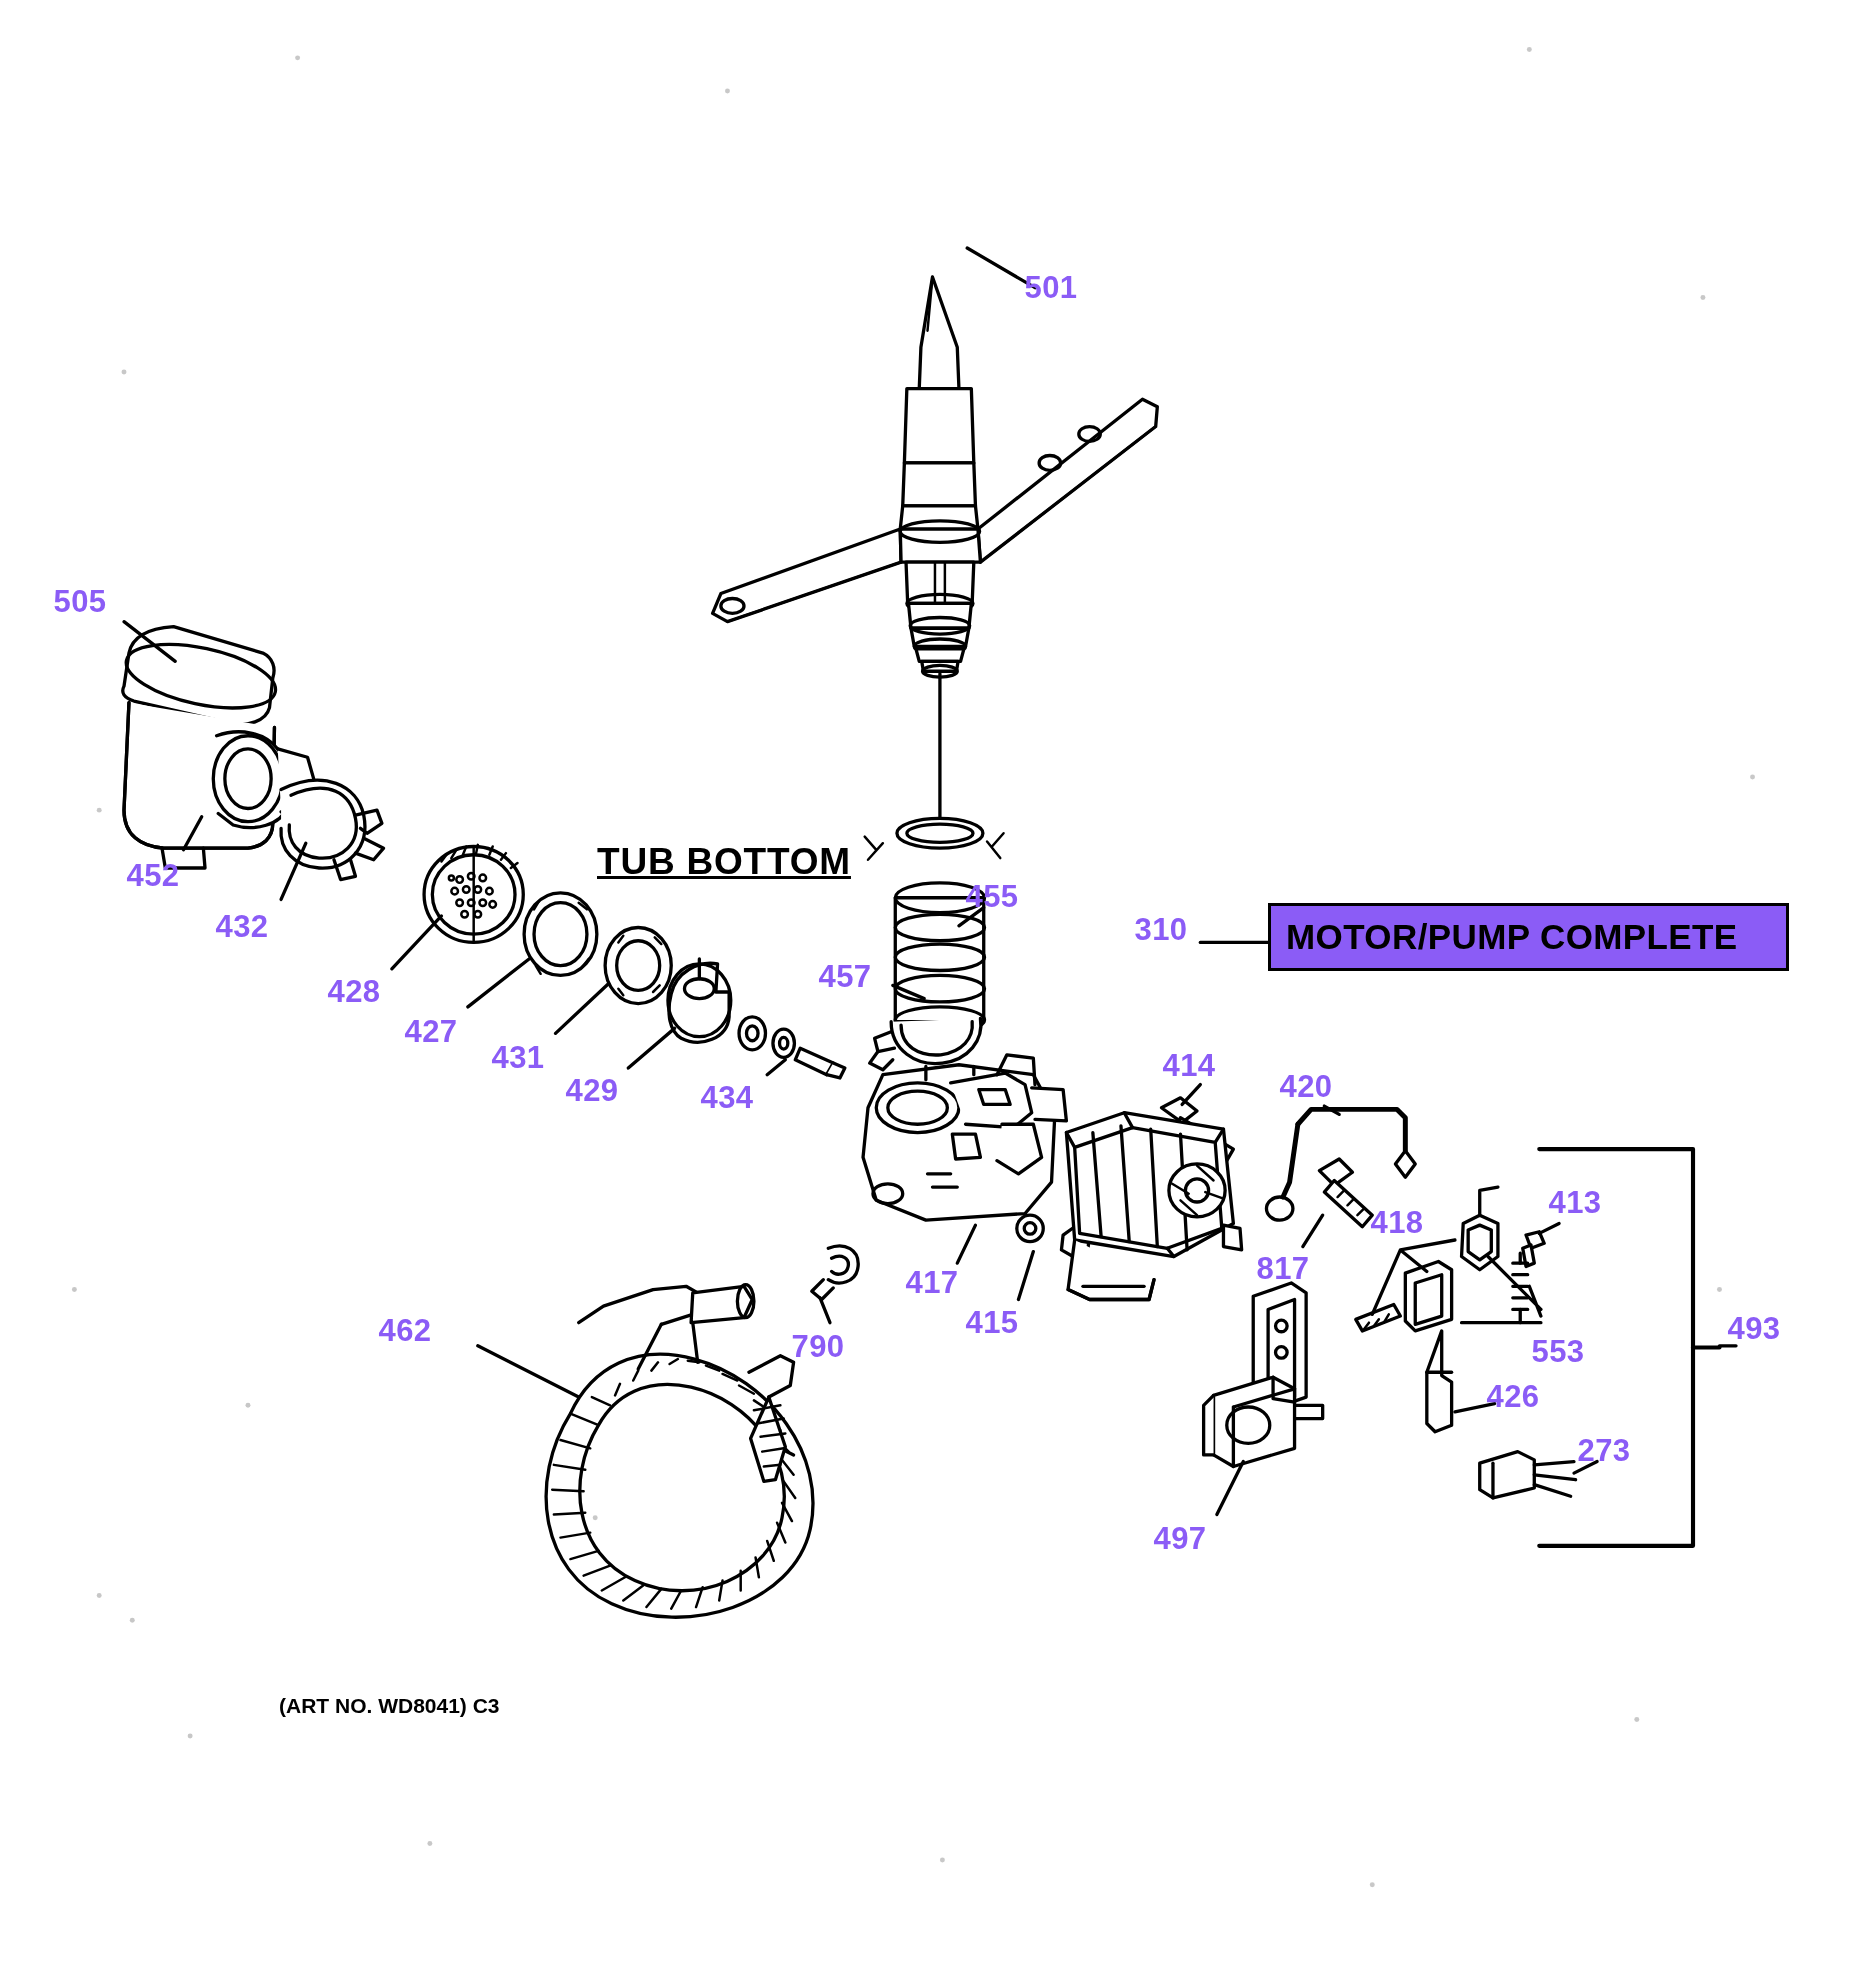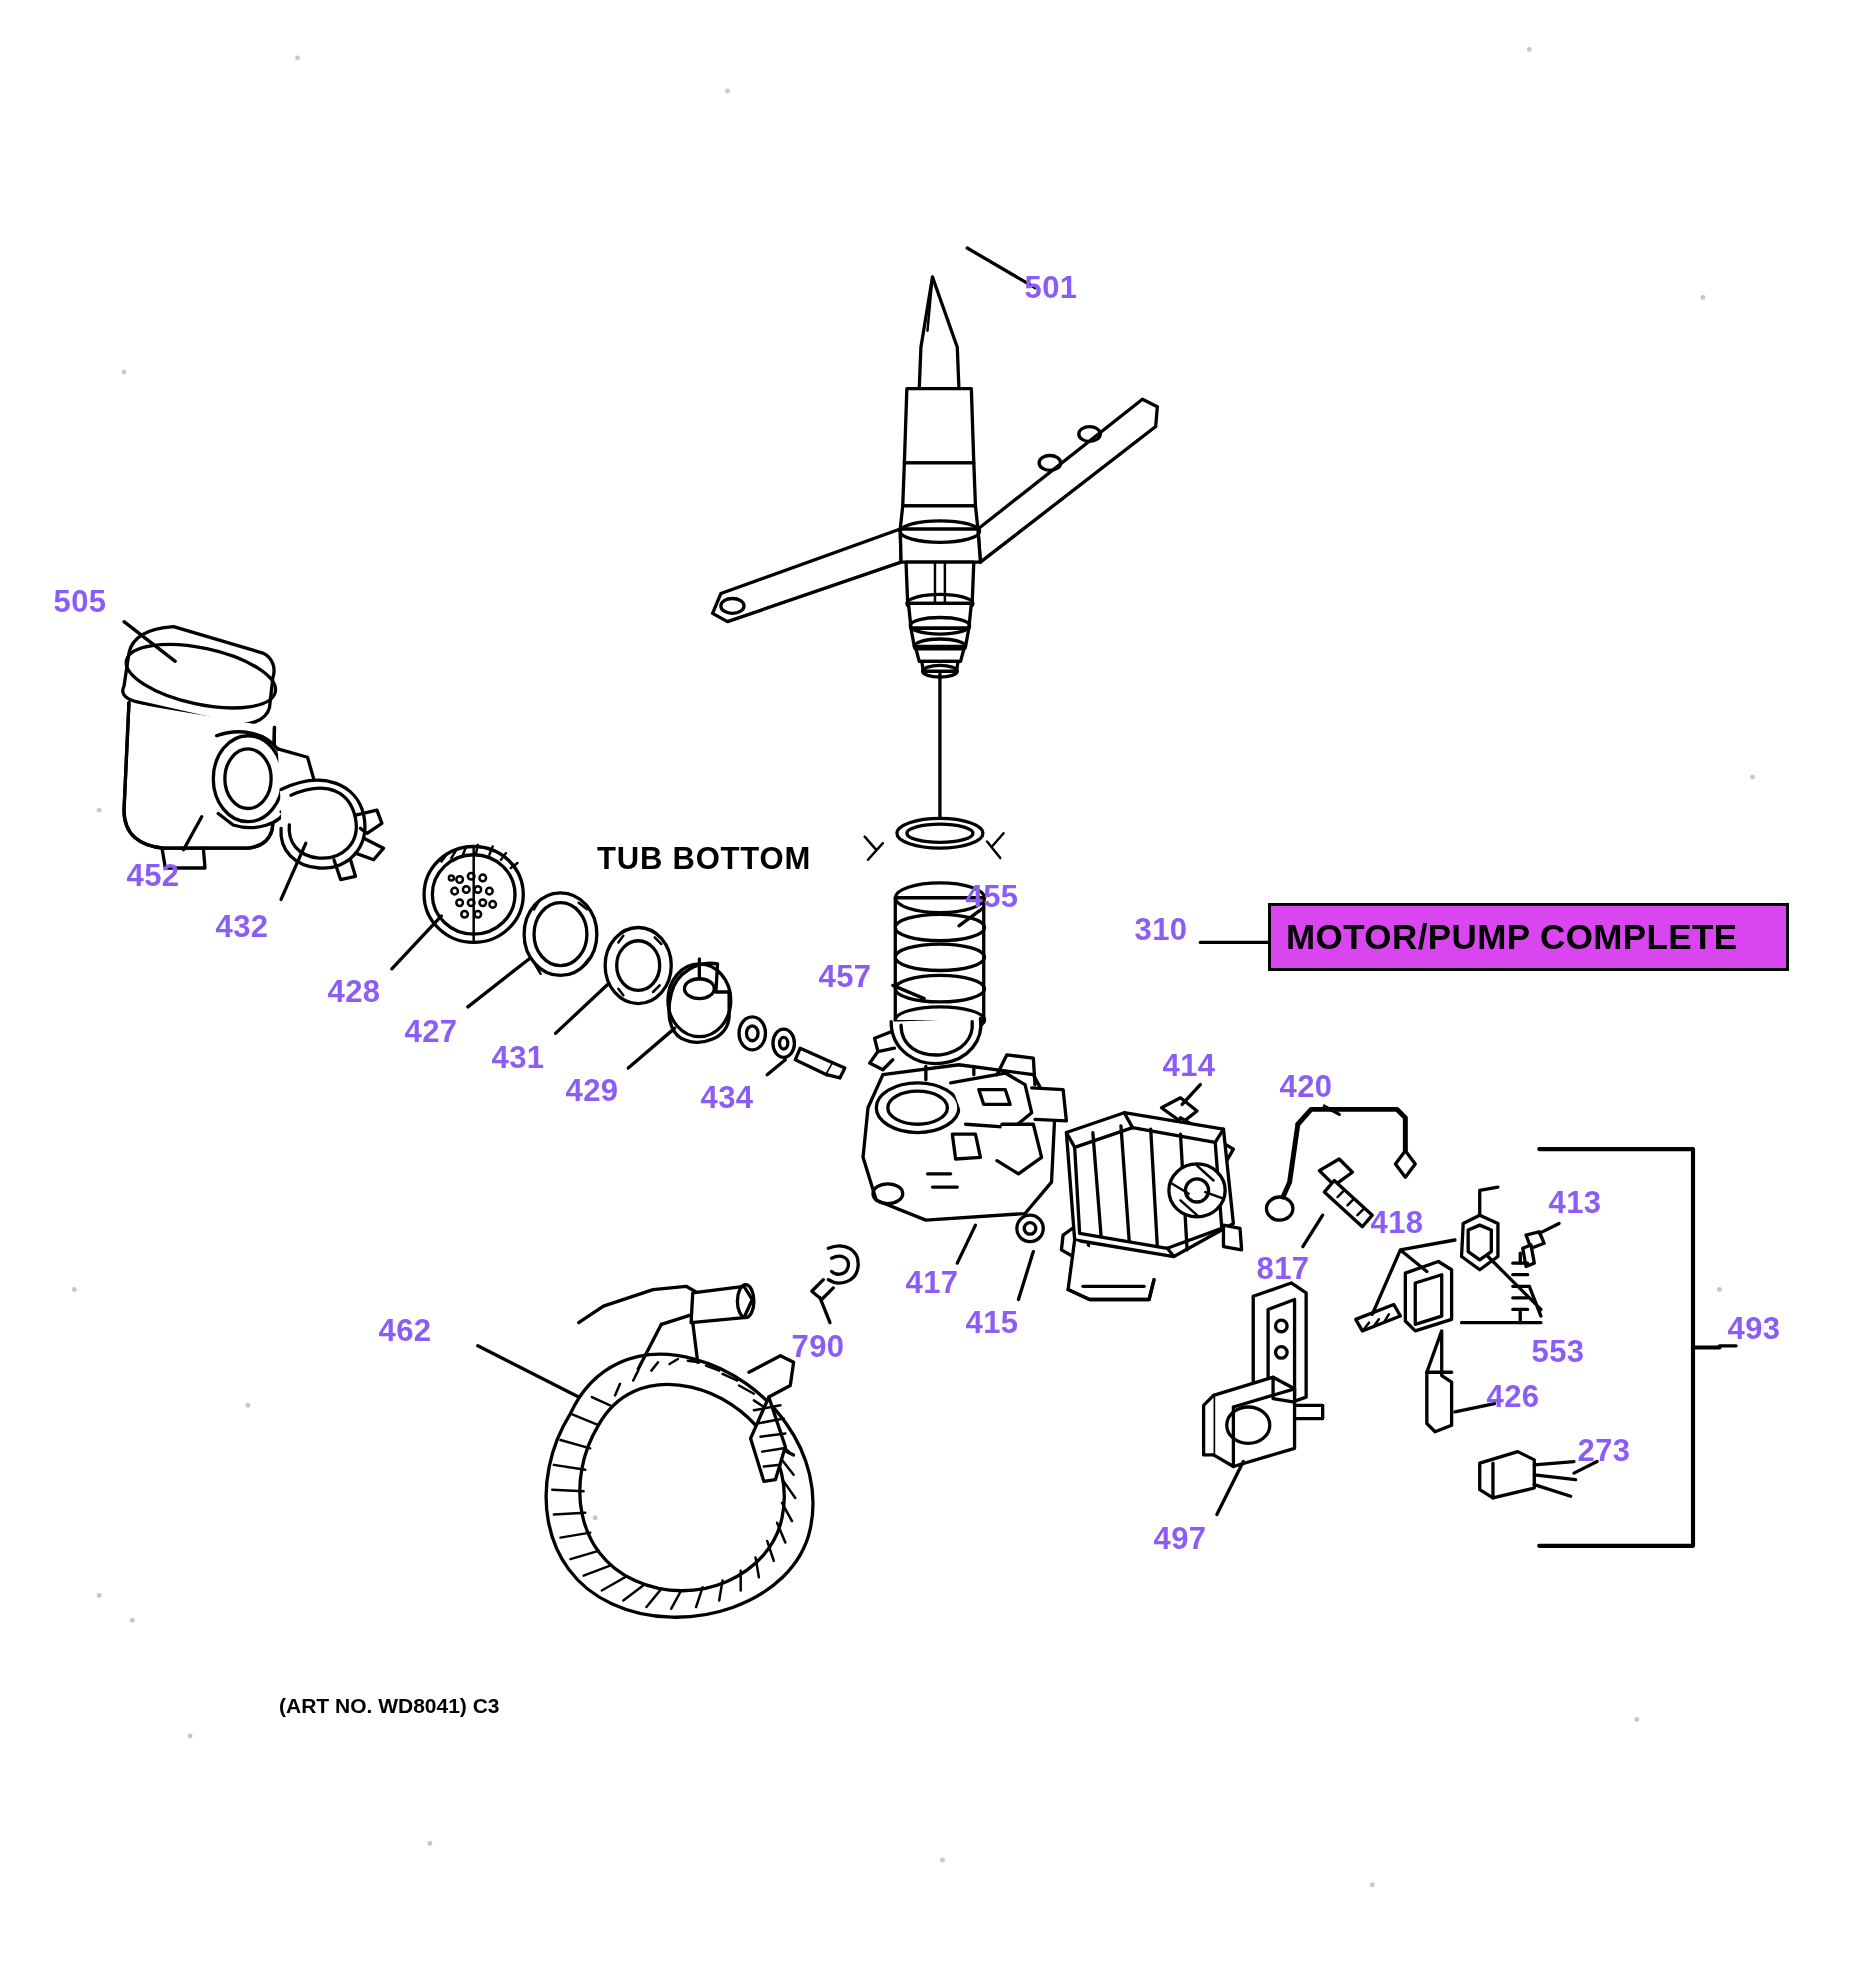--- a/index.html
+++ b/index.html
@@ -27,36 +27,37 @@
     font-family: "Liberation Sans", sans-serif;
     font-weight: bold;
     font-size: 31px;
     letter-spacing: 0.4px;
     white-space: nowrap;
     color: #8b5cf6;
   }
   .boxed-title {
     position: absolute;
     border: 3.3px solid #000;
-    background: #d946ef;
+    background: #8b5cf6;
     display: flex;
     align-items: center;
     padding: 0 15px;
     box-sizing: border-box;
     font-family: "Liberation Sans", sans-serif;
     font-weight: bold;
     font-size: 35px;
     letter-spacing: 0.4px;
   }
   .tub-bottom {
     position: absolute;
     font-family: "Liberation Sans", sans-serif;
     font-weight: bold;
-    font-size: 31px;
+    font-size: 37px;
     letter-spacing: 0.8px;
+    text-decoration: underline;
   }
   .artno {
     position: absolute;
     font-family: "Liberation Sans", sans-serif;
     font-weight: bold;
     font-size: 21px;
   }
   svg.art {
     position: absolute;
     left: 0;

